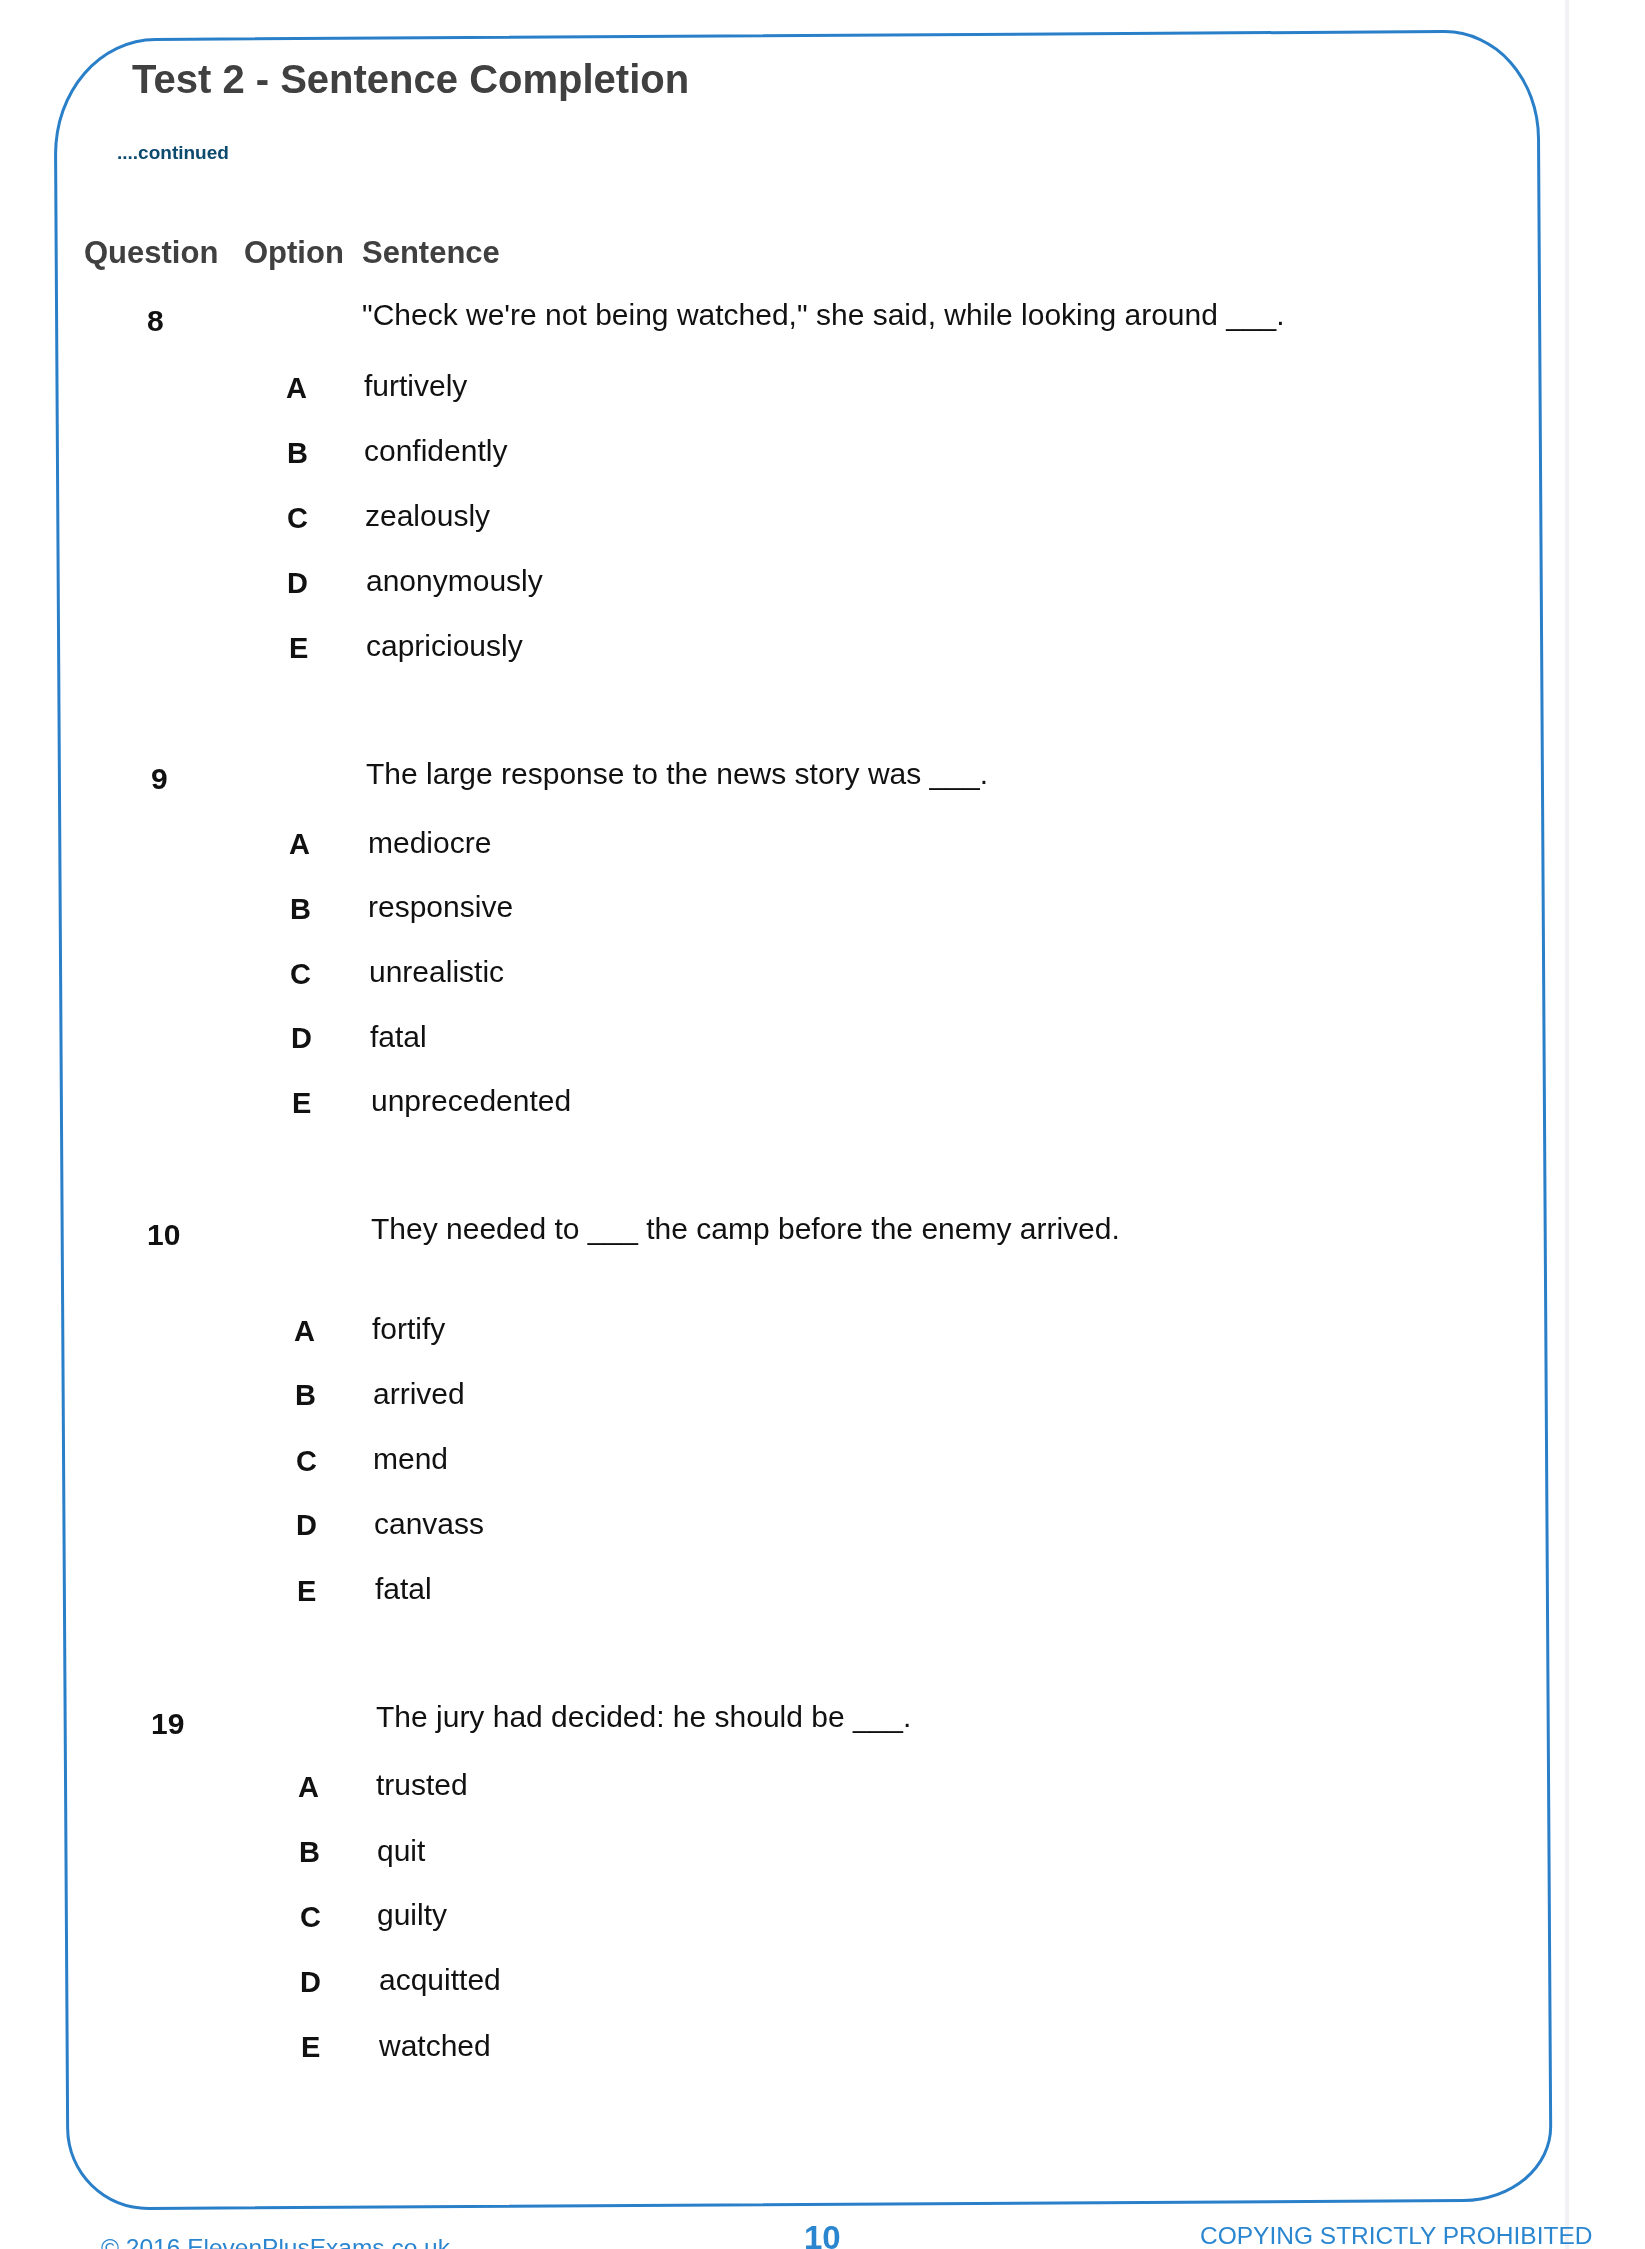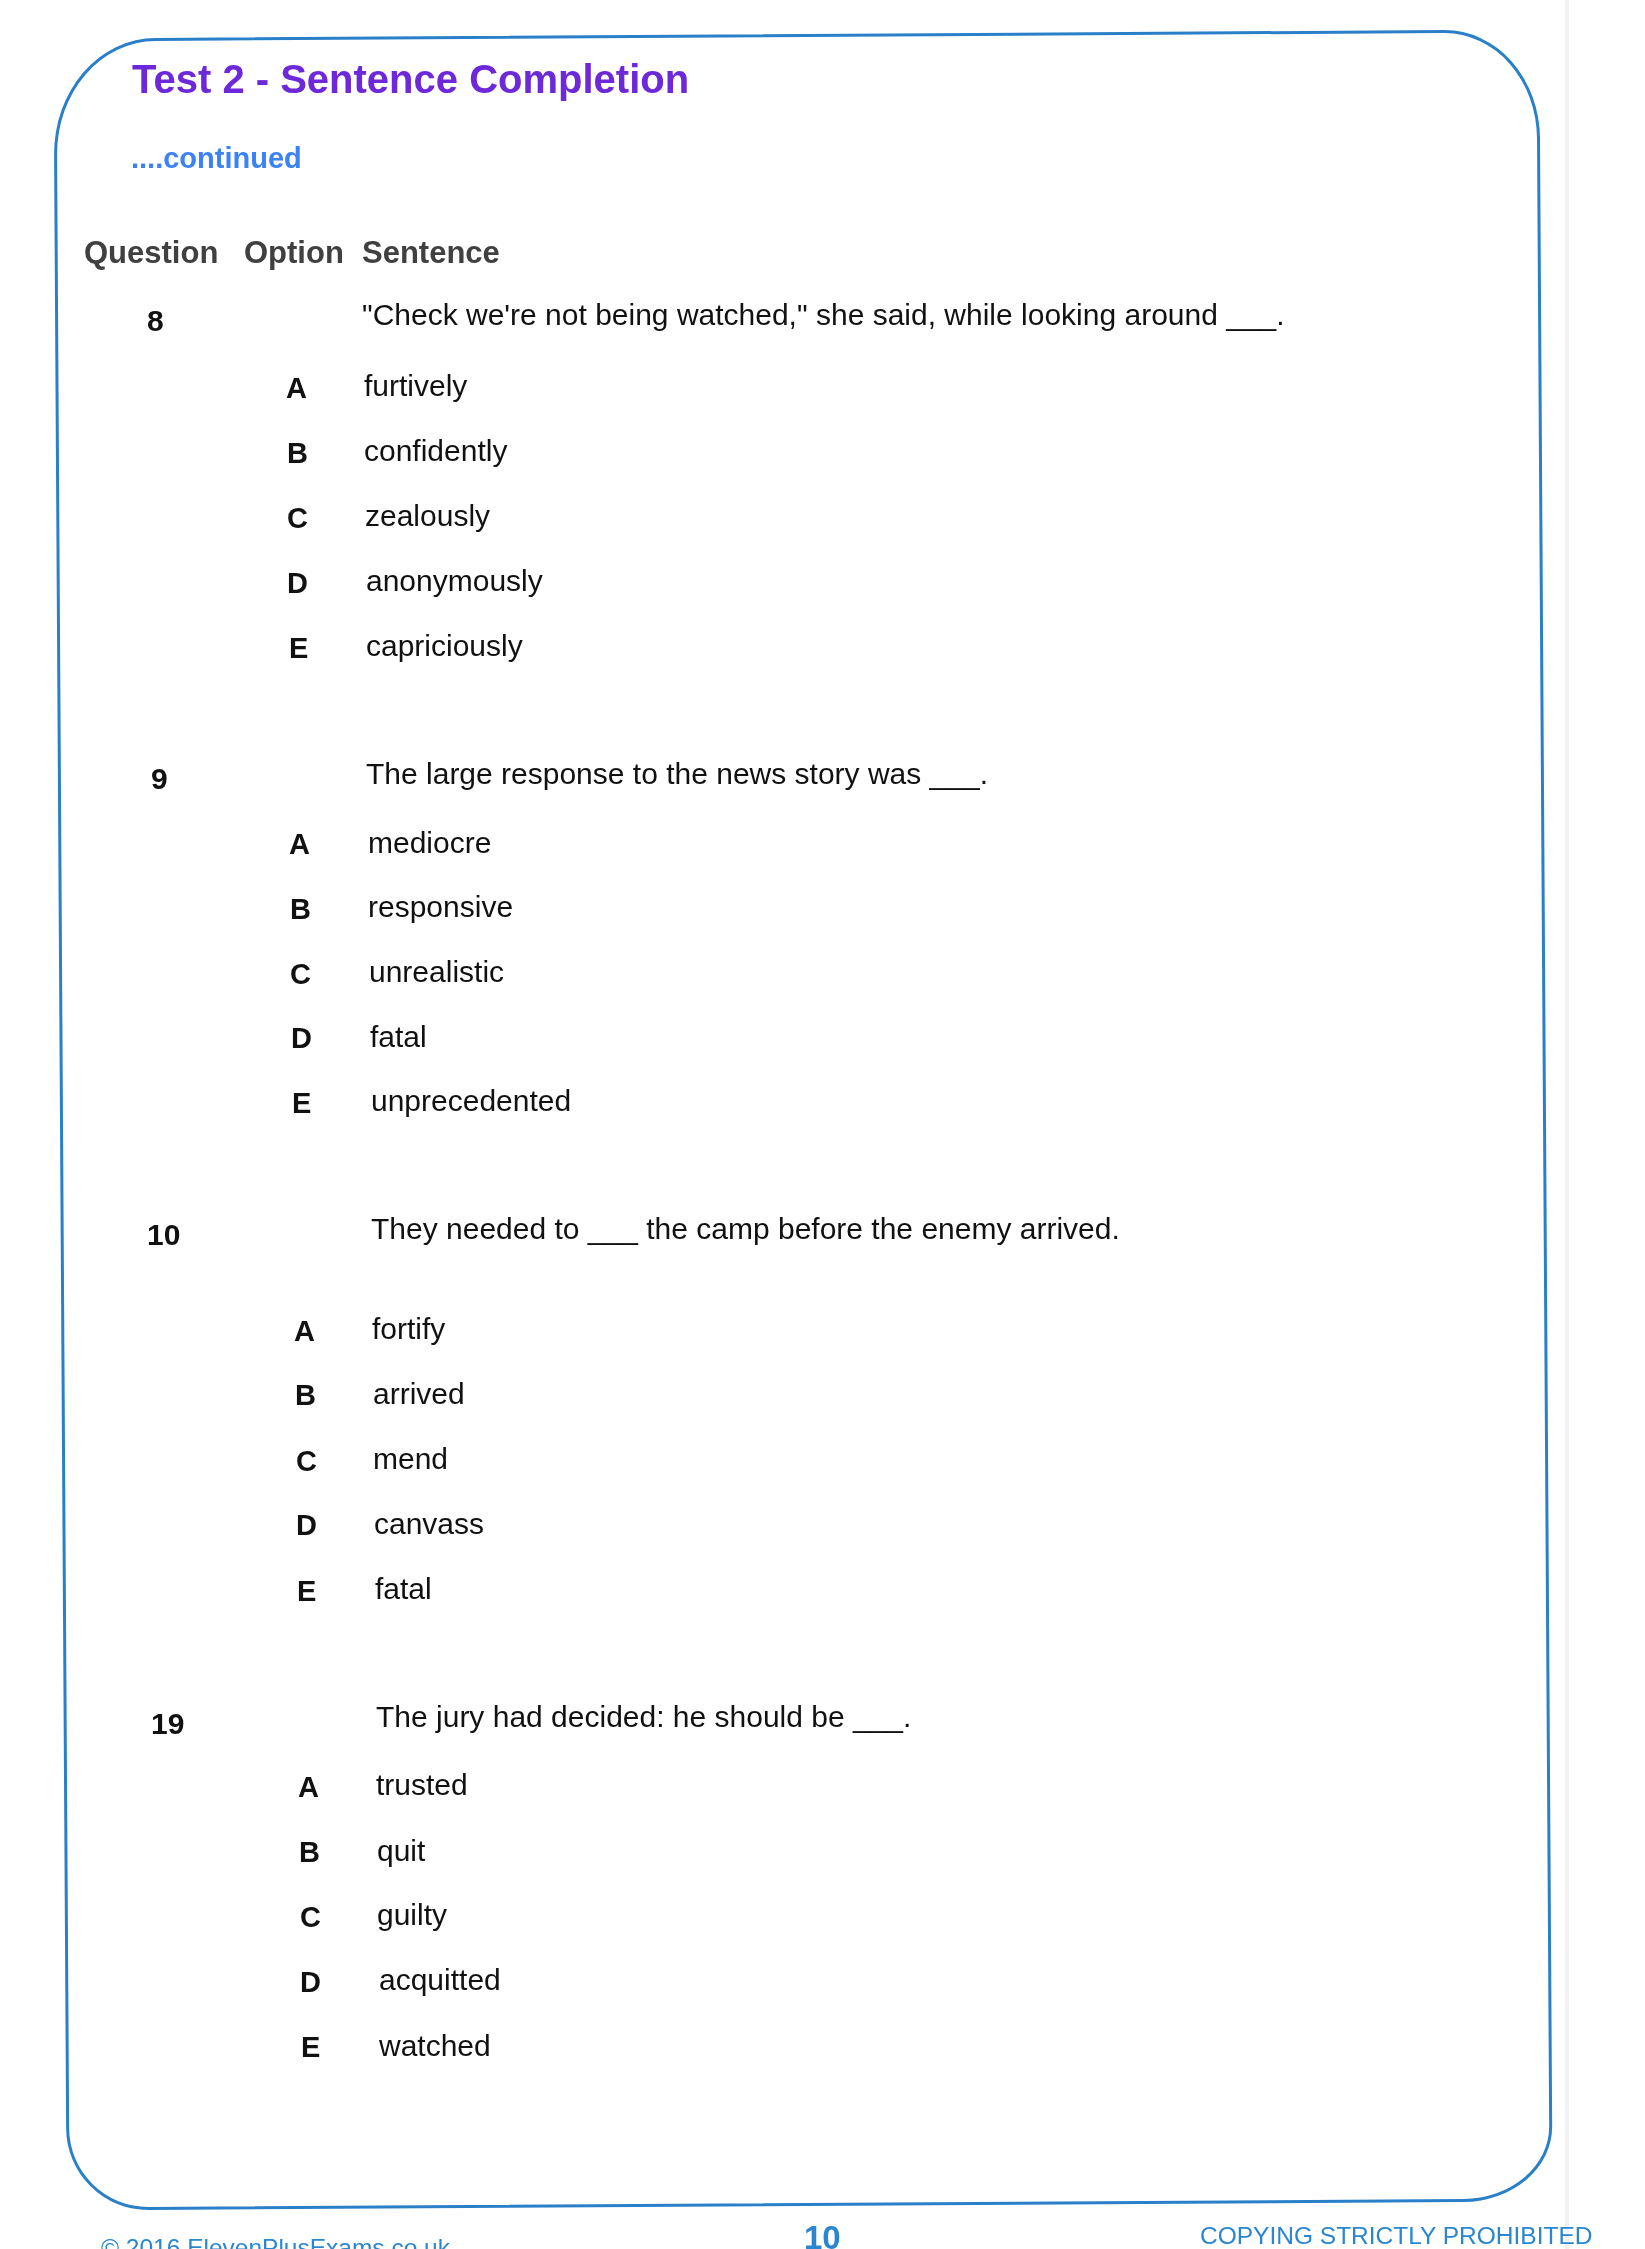--- a/index.html
+++ b/index.html
@@ -9,24 +9,24 @@
   }
   .frame {
     position: absolute; left: 60px; top: 34px; width: 1486px; height: 2172px;
     border: 3.4px solid #2a7fc9; border-radius: 102px 95px 89px 82px / 116px 109px 75px 82px;
     box-sizing: border-box; transform: rotate(-0.35deg);
   }
   .right-edge {
     position: absolute; left: 1565px; top: 0; width: 4.1px; height: 2250px; background: #f1f1f6;
   }
   .title {
-    position: absolute; left: 132px; top: 57px; font-size: 40px; font-weight: bold; color: #6d28d9;
+    position: absolute; left: 132px; top: 57px; font-size: 40px; font-weight: bold; color: #404040;
   }
   .continued {
-    position: absolute; left: 131px; top: 142px; font-size: 29px; font-weight: bold; color: #3b82f6;
+    position: absolute; left: 117px; top: 142px; font-size: 19px; font-weight: bold; color: #0c4a6e;
   }
   .hdr { position: absolute; top: 235px; font-size: 31px; font-weight: bold; color: #404040; }
   .qnum { position: absolute; font-size: 30px; font-weight: bold; color: #111; }
   .qtext { position: absolute; font-size: 30px; color: #111; white-space: nowrap; }
   .optl { position: absolute; font-size: 29px; font-weight: bold; color: #111; }
   .optt { position: absolute; font-size: 30px; color: #111; }
   .footer { position: absolute; top: 2226px; font-size: 24.5px; color: #2b86d0; white-space: nowrap; }
   .pagenum { position: absolute; top: 2219px; left: 804px; font-size: 33px; font-weight: bold; color: #2b86d0; }
 </style>
 </head>

